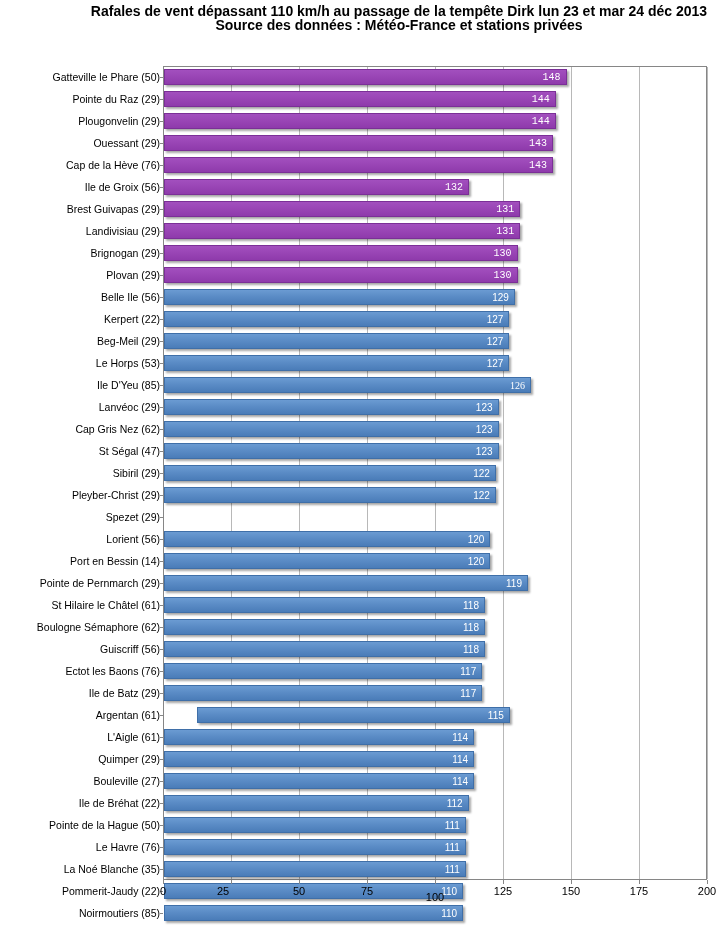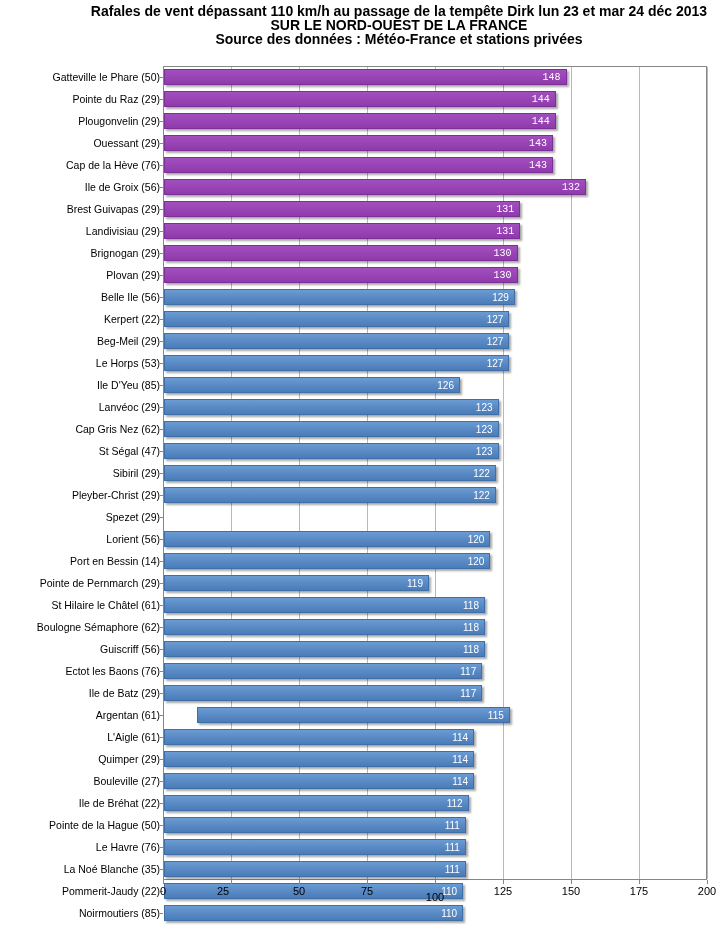--- a/index.html
+++ b/index.html
@@ -146,21 +146,20 @@
     margin-left: -20px;
   }
 </style>
 </head>
 <body>
 
 <div id="chart-root">
 
   <div class="title-block">
     <div class="title-line">Rafales de vent dépassant 110 km/h au passage de la tempête Dirk lun 23 et mar 24 déc 2013</div>
-    <div class="title-line">SUR  LE NORD-OUEST  DE LA FRANCE</div>
     <div class="title-line small">Source des données : Météo-France et stations privées</div>
   </div>
 
   <div id="plot-area">
       <div class="gridline" style="left: 67px;"></div>
       <div class="gridline" style="left: 135px;"></div>
       <div class="gridline" style="left: 203px;"></div>
       <div class="gridline" style="left: 271px;"></div>
       <div class="gridline" style="left: 339px;"></div>
       <div class="gridline" style="left: 407px;"></div>
@@ -210,21 +209,21 @@
         <div class="tick-mark"></div>
         <div class="bar-wrap" style="width: 388.96px;">
           <div class="bar purple">
             <span class="bar-value">143</span>
           </div>
         </div>
       </div>
       <div class="row">
         <div class="row-label">Ile de Groix (56)</div>
         <div class="tick-mark"></div>
-        <div class="bar-wrap" style="width: 422px;">
+        <div class="bar-wrap" style="width: 305px;">
           <div class="bar purple">
             <span class="bar-value">132</span>
           </div>
         </div>
       </div>
       <div class="row">
         <div class="row-label">Brest Guivapas (29)</div>
         <div class="tick-mark"></div>
         <div class="bar-wrap" style="width: 356.32px;">
           <div class="bar purple">
@@ -291,21 +290,21 @@
         <div class="tick-mark"></div>
         <div class="bar-wrap" style="width: 345.44px;">
           <div class="bar blue">
             <span class="bar-value">127</span>
           </div>
         </div>
       </div>
       <div class="row">
         <div class="row-label">Ile D'Yeu (85)</div>
         <div class="tick-mark"></div>
-        <div class="bar-wrap" style="width: 296px;">
+        <div class="bar-wrap" style="width: 367px; font-family: Liberation Serif, serif;">
           <div class="bar blue">
             <span class="bar-value">126</span>
           </div>
         </div>
       </div>
       <div class="row">
         <div class="row-label">Lanvéoc (29)</div>
         <div class="tick-mark"></div>
         <div class="bar-wrap" style="width: 334.56px;">
           <div class="bar blue">
@@ -367,21 +366,21 @@
         <div class="tick-mark"></div>
         <div class="bar-wrap" style="width: 326.4px;">
           <div class="bar blue">
             <span class="bar-value">120</span>
           </div>
         </div>
       </div>
       <div class="row">
         <div class="row-label">Pointe de Pernmarch (29)</div>
         <div class="tick-mark"></div>
-        <div class="bar-wrap" style="width: 265px;">
+        <div class="bar-wrap" style="width: 364px;">
           <div class="bar blue">
             <span class="bar-value">119</span>
           </div>
         </div>
       </div>
       <div class="row">
         <div class="row-label">St Hilaire le Châtel (61)</div>
         <div class="tick-mark"></div>
         <div class="bar-wrap" style="width: 320.96px;">
           <div class="bar blue">

